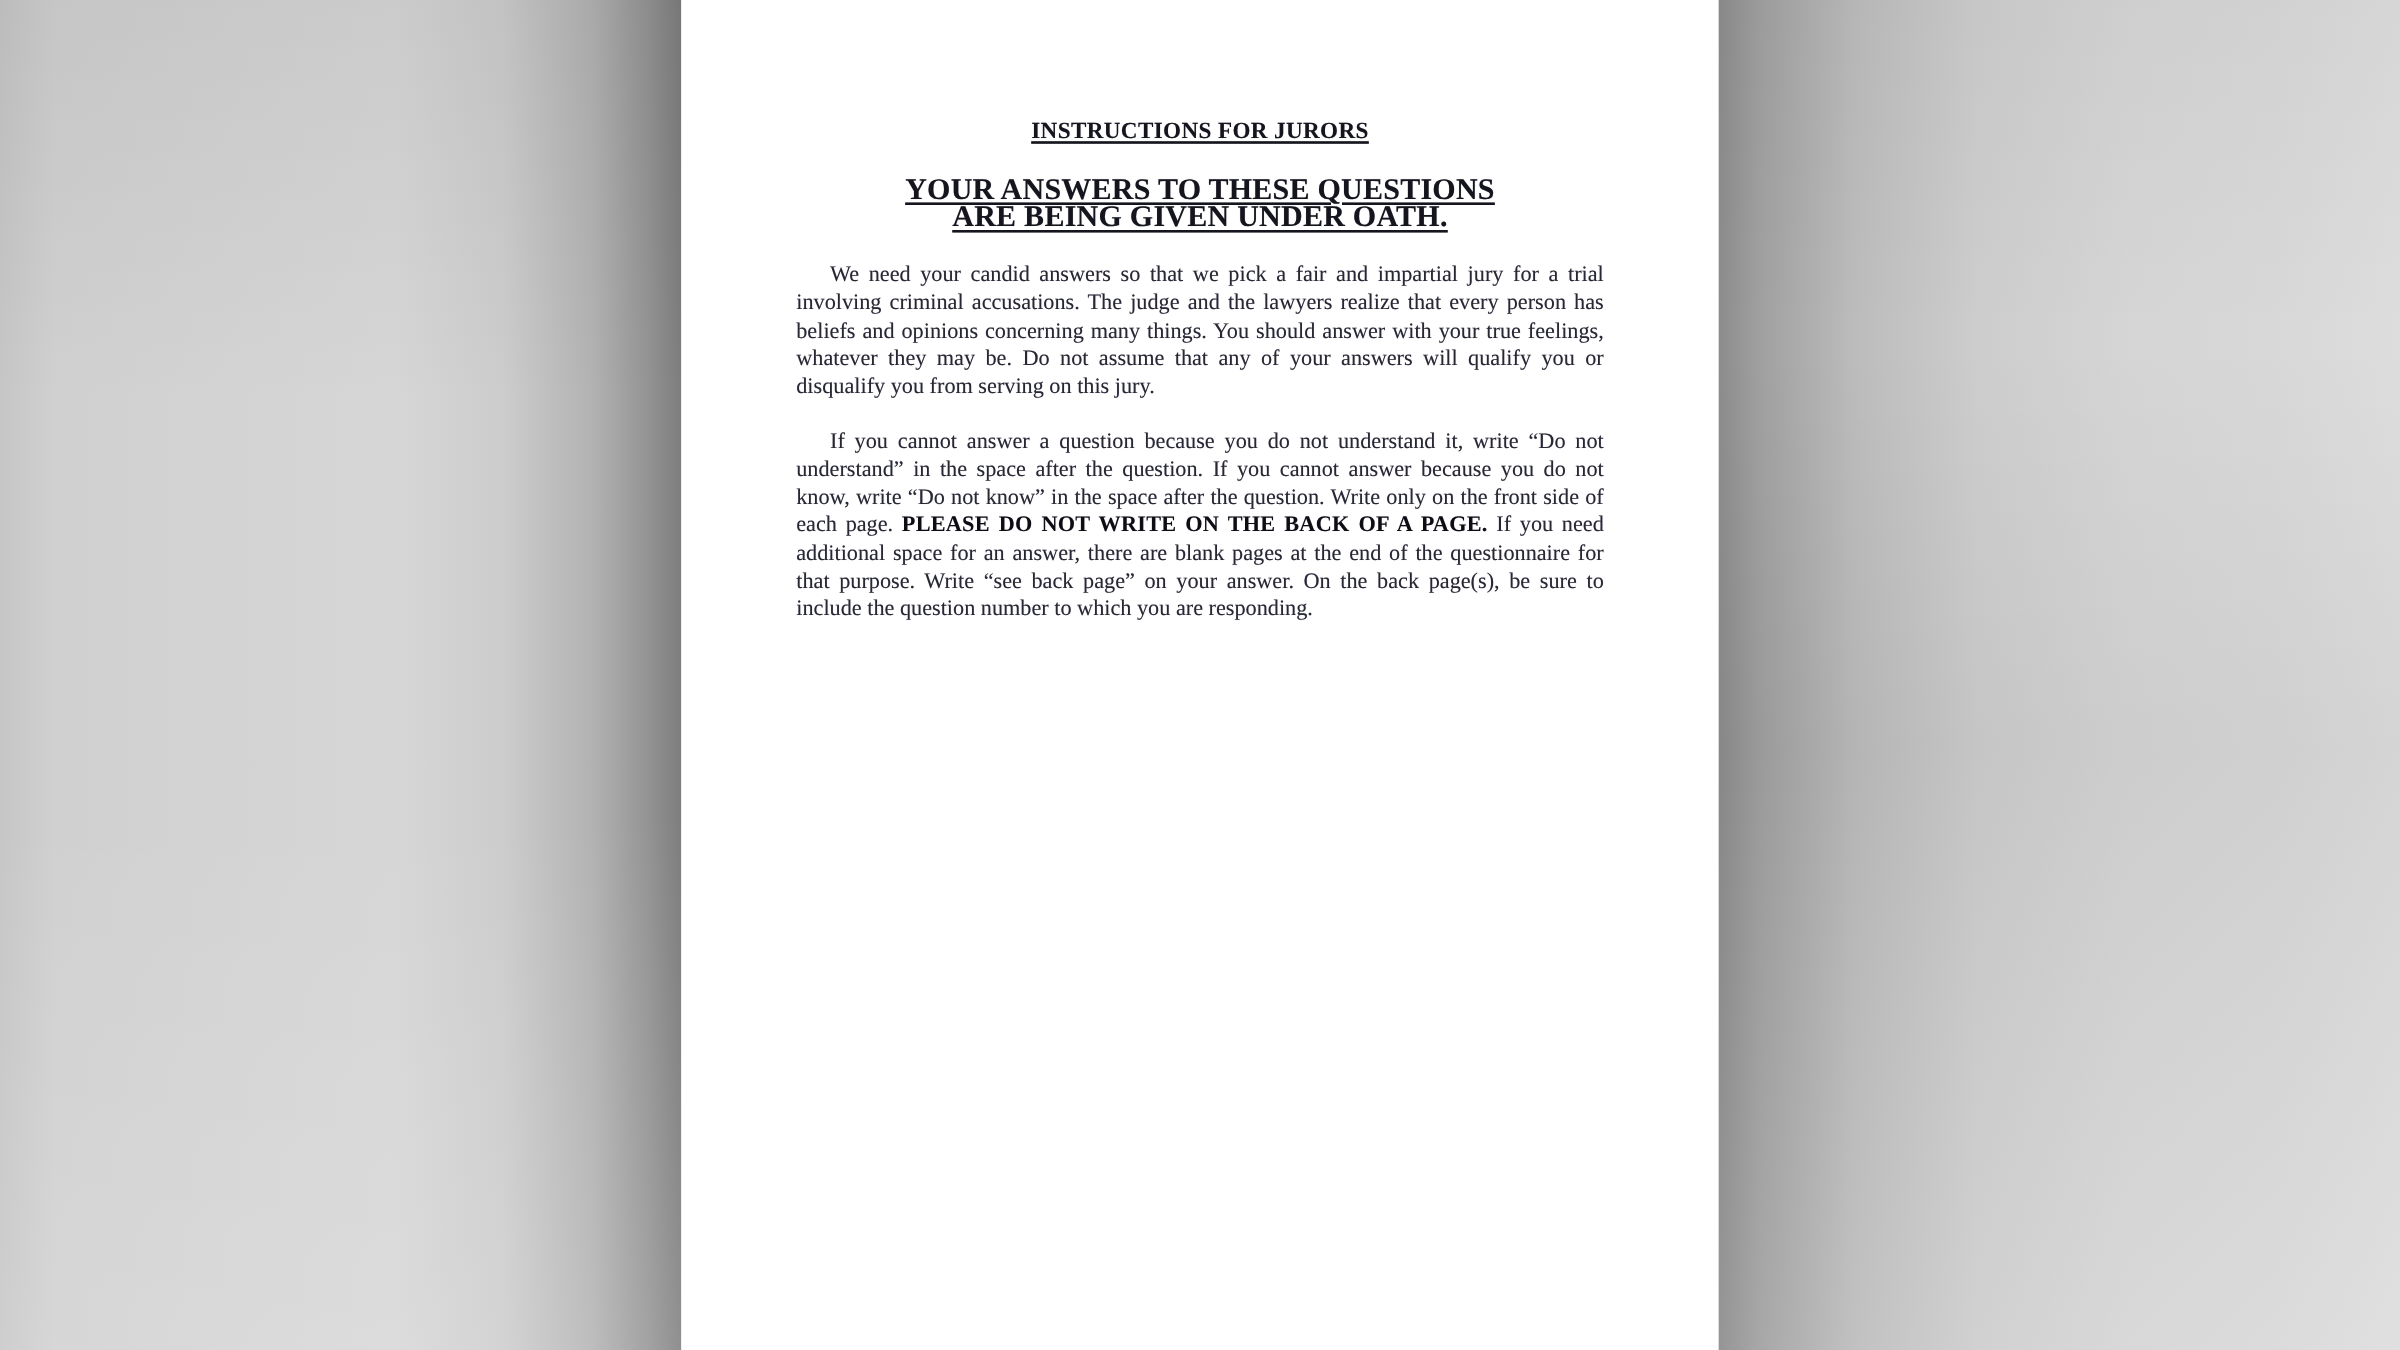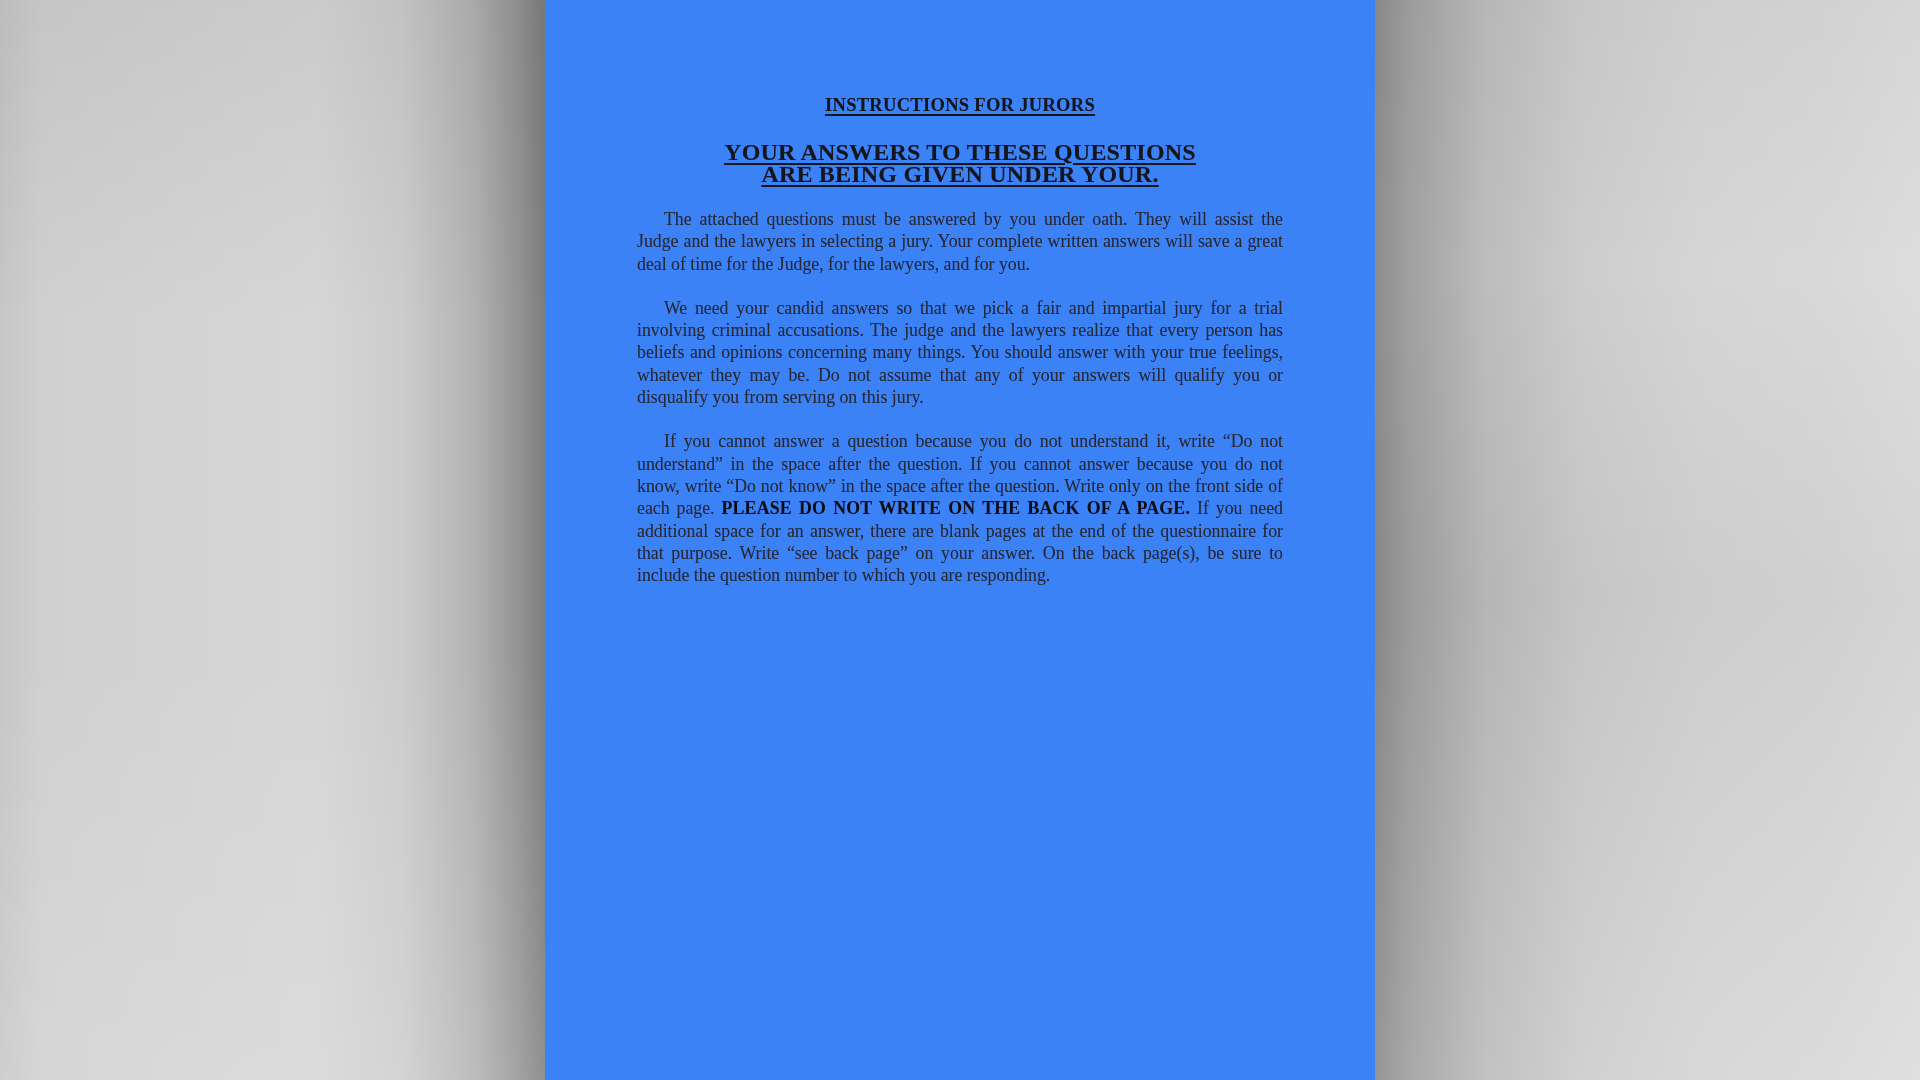--- a/index.html
+++ b/index.html
@@ -43,21 +43,21 @@
     content: "";
     position: absolute; inset: 0;
     background: linear-gradient(to bottom,
       rgba(0,0,0,0.03) 0%, rgba(0,0,0,0.0) 25%,
       rgba(0,0,0,0.04) 55%, rgba(255,255,255,0.08) 100%);
   }
   .page {
     position: absolute;
     left: 545px; top: 0;
     width: 830px; height: 1080px;
-    background: #3b82f6;
+    background: #ffffff;
     box-sizing: border-box;
   }
   .doc-title {
     margin: 95px 0 0 0;
     text-align: center;
     font-size: 18.5px;
     font-weight: bold;
     letter-spacing: 0.3px;
     color: #15151d;
     text-shadow: 0 0 0.6px rgba(40,40,70,0.45);
@@ -100,25 +100,24 @@
 
 <div class="stage">
 
   <div class="backdrop-left"></div>
 
   <div class="page">
     <h1 class="doc-title"><span class="u">INSTRUCTIONS FOR JURORS</span></h1>
 
     <h2 class="doc-subtitle">
       <span class="u">YOUR ANSWERS TO THESE QUESTIONS</span><br>
-      <span class="u">ARE BEING GIVEN UNDER YOUR.</span>
+      <span class="u">ARE BEING GIVEN UNDER OATH.</span>
     </h2>
 
     <div class="doc-body">
-        <p><span>The attached questions must be answered by you under oath. They will assist the Judge and the lawyers in selecting a jury. Your complete written answers will save a great deal of time for the Judge, for the lawyers, and for you.</span></p>
         <p><span>We need your candid answers so that we pick a fair and impartial jury for a trial involving criminal accusations. The judge and the lawyers realize that every person has beliefs and opinions concerning many things. You should answer with your true feelings, whatever they may be. Do not assume that any of your answers will qualify you or disqualify you from serving on this jury.</span></p>
         <p><span>If you cannot answer a question because you do not understand it, write “Do not understand” in the space after the question. If you cannot answer because you do not know, write “Do not know” in the space after the question. Write only on the front side of each page. </span><strong>PLEASE DO NOT WRITE ON THE BACK OF A PAGE.</strong><span> If you need additional space for an answer, there are blank pages at the end of the questionnaire for that purpose. Write “see back page” on your answer. On the back page(s), be sure to include the question number to which you are responding.</span></p>
       </div>
   </div>
 
   <div class="backdrop-right"></div>
 
 </div>
 
 </body></html>

